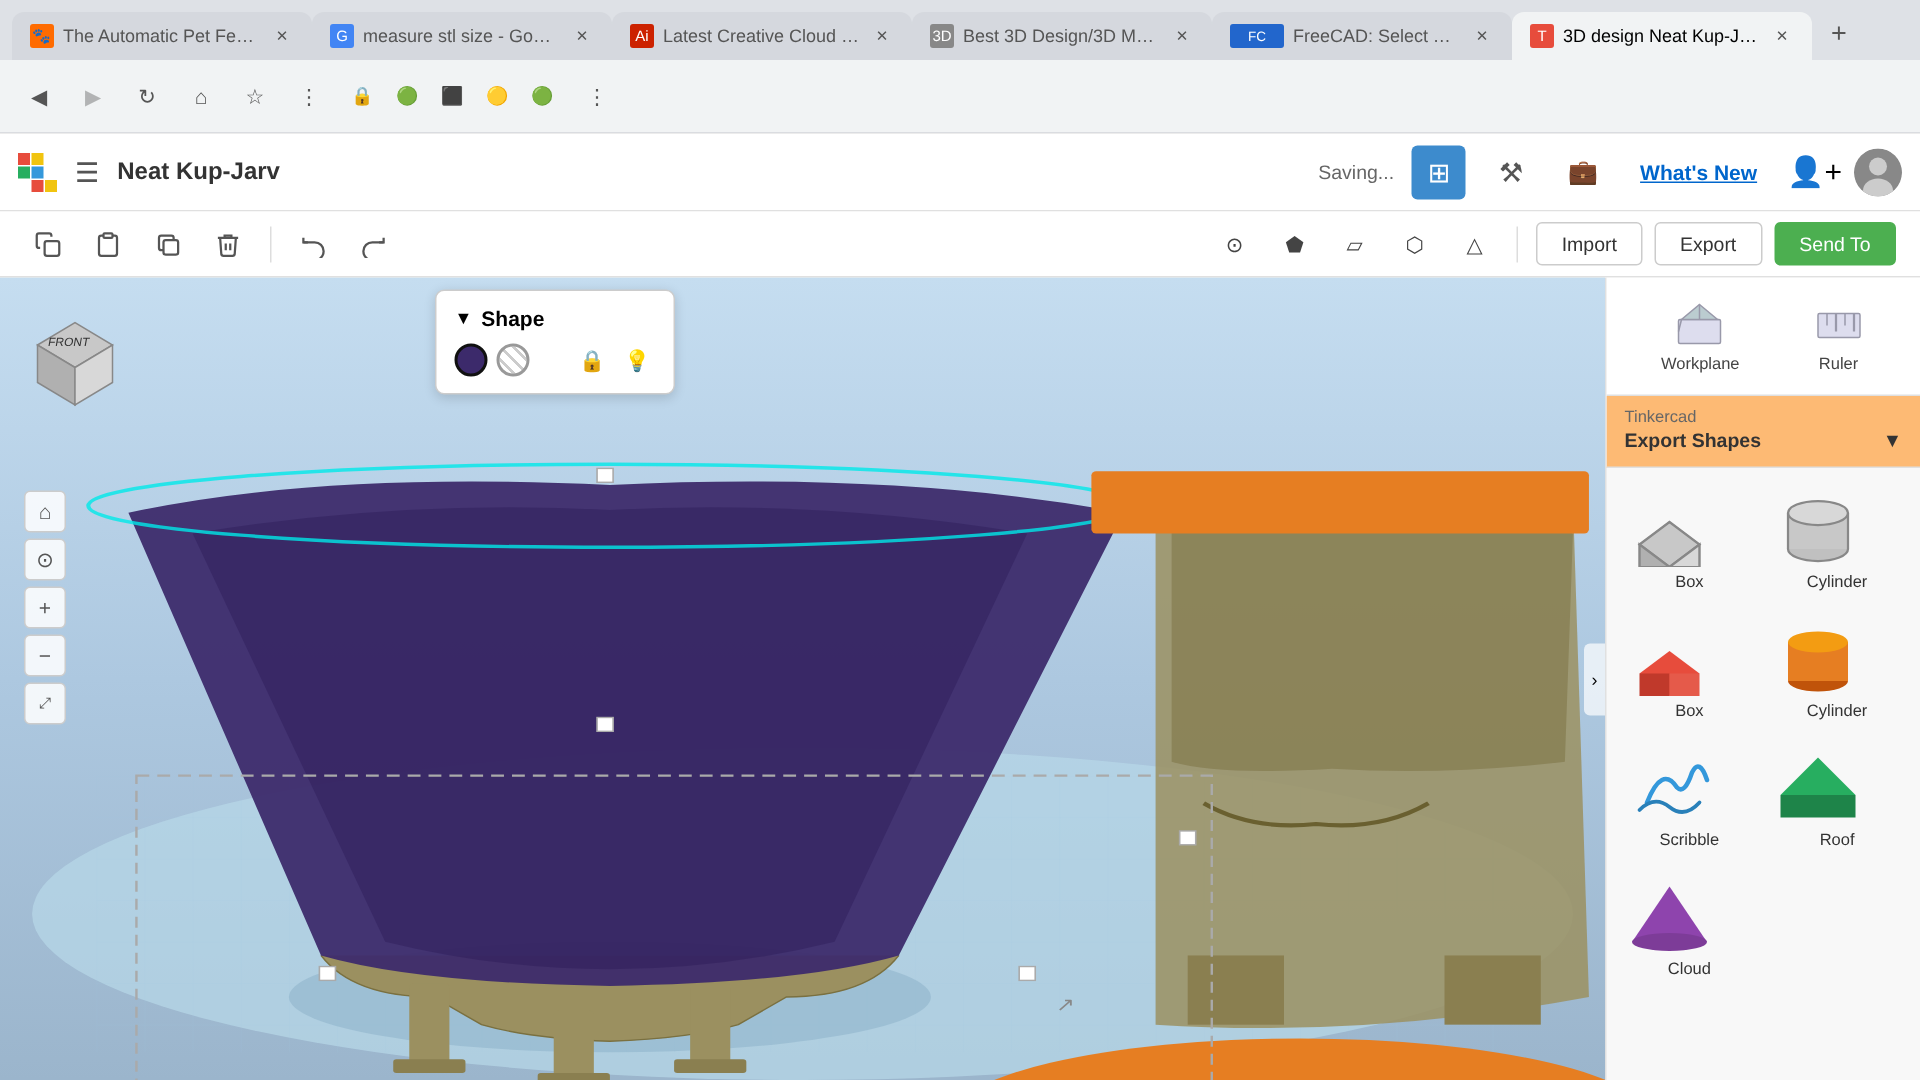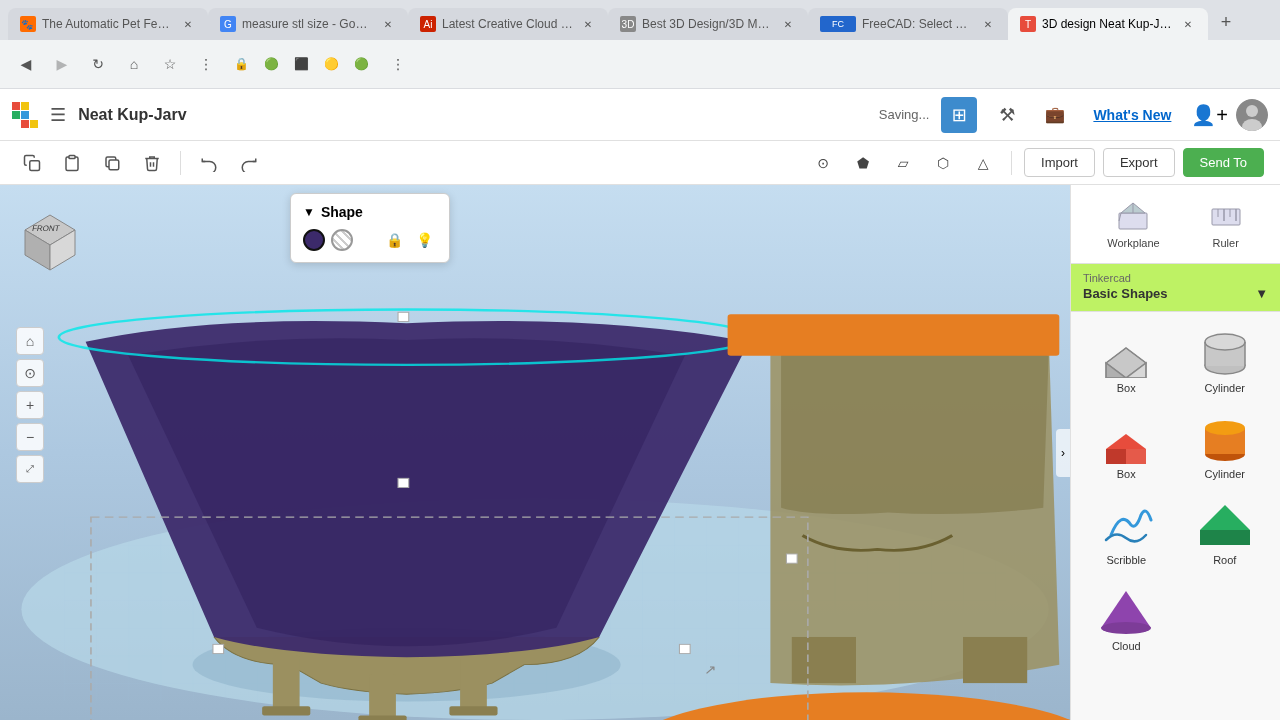--- a/index.html
+++ b/index.html
@@ -462,21 +462,21 @@
     }
 
     .sidebar-label {
       font-size: 11px;
       color: #444;
       text-align: center;
     }
 
     .sidebar-section {
       padding: 8px 12px;
-      background: #bef264;
+      background: #fdba74;
       border-bottom: 1px solid #e0e0e0;
     }
 
     .tinkercad-label {
       font-size: 11px;
       color: #666;
     }
 
     .category-select {
       width: 100%;
@@ -495,21 +495,20 @@
     .shape-grid {
       display: grid;
       grid-template-columns: 1fr 1fr;
       gap: 4px;
       padding: 8px;
     }
 
     .shape-item {
       display: flex;
       flex-direction: column;
-      align-items: center;
       padding: 8px 4px;
       cursor: pointer;
       border-radius: 4px;
       gap: 4px;
     }
 
     .shape-thumb {
       width: 60px;
       height: 50px;
       display: flex;
@@ -821,21 +820,21 @@
               <line x1="22" y1="10" x2="22" y2="18" stroke="#99a" stroke-width="1"></line>
               <line x1="28" y1="10" x2="28" y2="22" stroke="#99a" stroke-width="1.5"></line>
             </svg>
             <span class="sidebar-label">Ruler</span>
           </div>
         </div>
 
         <div class="sidebar-section">
           <div class="tinkercad-label">Tinkercad</div>
           <div class="category-select">
-            <span>Basic Shapes</span>
+            <span>Export Shapes</span>
             <span>▼</span>
           </div>
         </div>
 
         <div class="shape-grid">
 
           <div class="shape-item">
             <div class="shape-thumb">
               <svg viewBox="0 0 60 50" width="60" height="50">
                 <polygon points="10,35 30,20 50,35 30,50" fill="#c8c8c8" stroke="#888" stroke-width="1.5"></polygon>

